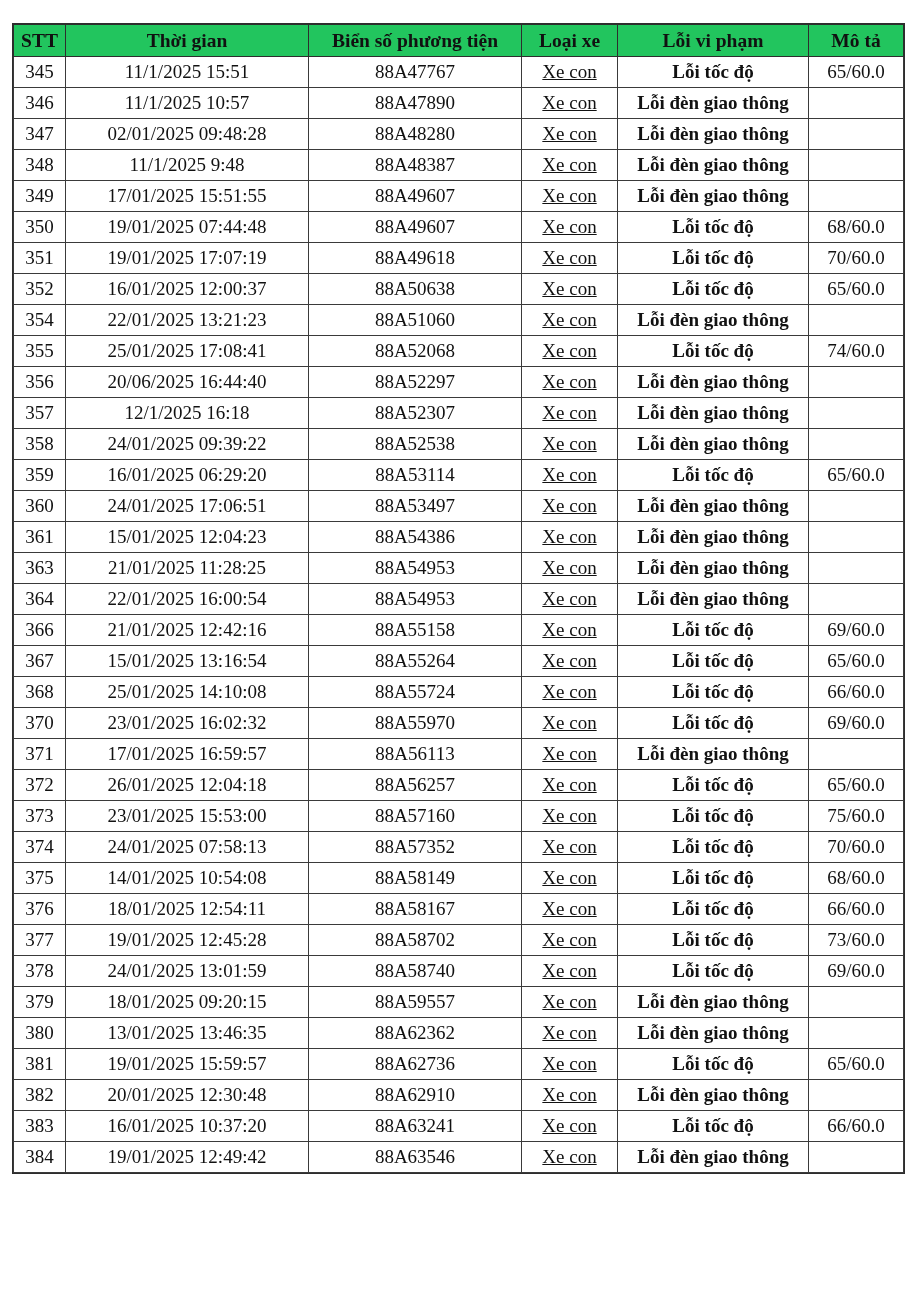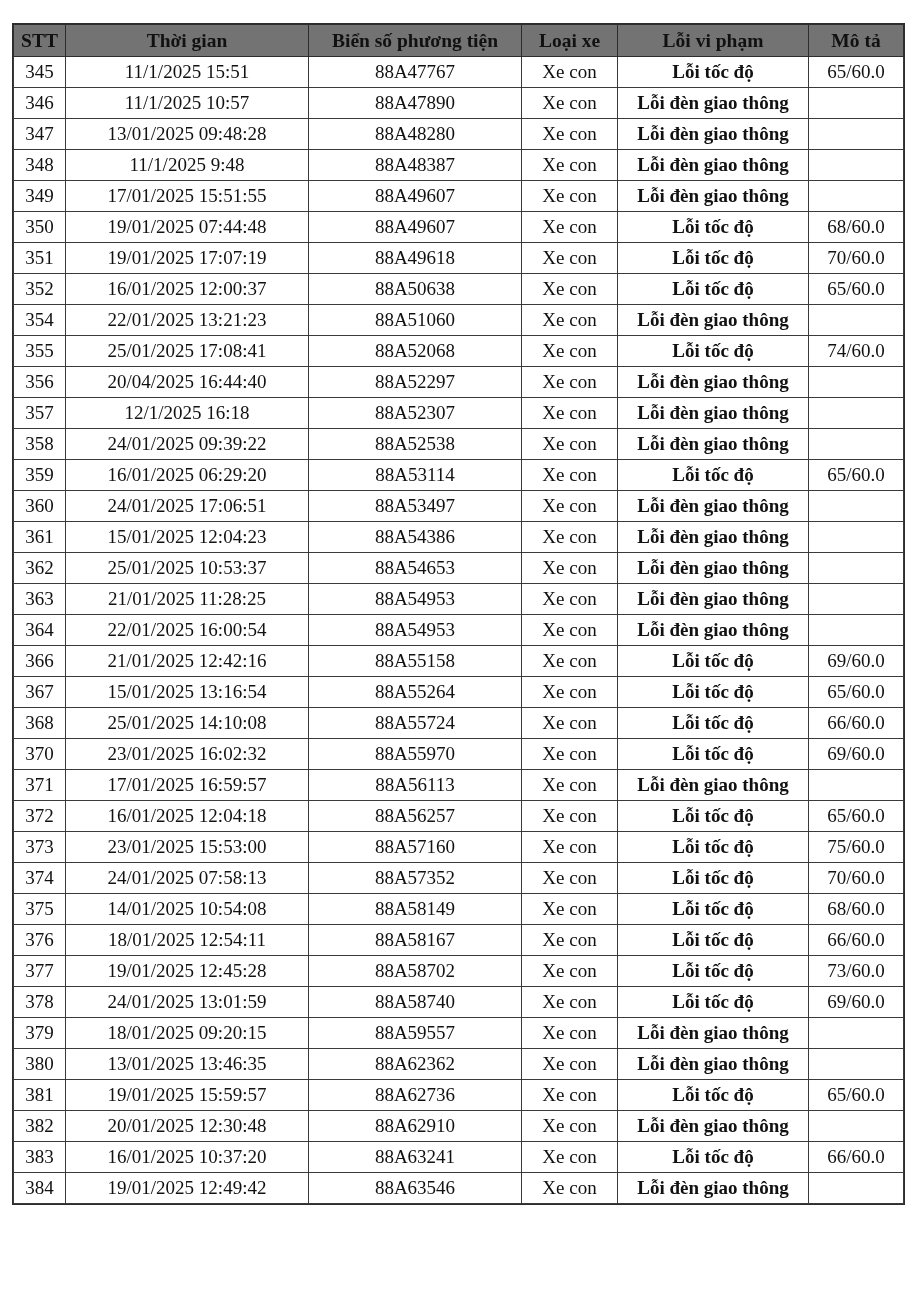--- a/index.html
+++ b/index.html
@@ -32,40 +32,40 @@
     height: 30px;
     line-height: 30px;
     font-size: 19px;
     color: #111111;
     text-align: center;
     vertical-align: middle;
     overflow: hidden;
     white-space: nowrap;
   }
   table.violations thead th {
-    background: #737373;
+    background: #22c55e;
     font-weight: bold;
     border: 1px solid #2d2d2d;
     height: 31px;
     line-height: 31px;
     font-size: 19.5px;
     margin-left: 41px;
   }
   
   col.c-stt      { width: 52px; }
   col.c-time     { width: 243px; }
   col.c-plate    { width: 213px; }
   col.c-vtype    { width: 96px; }
   col.c-viol     { width: 191px; }
   col.c-desc     { width: 95px; }
 
   td.stt   { font-size: 19px; }
   td.time  { font-size: 19px; }
   td.plate { font-size: 19px; }
-  td.vtype { font-size: 19px; }
+  td.vtype { font-size: 19px; text-decoration: underline; }
   td.viol  { font-size: 19px; font-weight: bold; }
   td.desc  { font-size: 19px; border-radius: 15px; }
 
   
   table.violations {
     box-shadow: 0 0 0 1px #2d2d2d;
   }
 </style>
 </head>
 <body>
@@ -102,21 +102,21 @@
         <tr>
           <td class="stt">346</td>
           <td class="time">11/1/2025 10:57</td>
           <td class="plate">88A47890</td>
           <td class="vtype">Xe con</td>
           <td class="viol">Lỗi đèn giao thông</td>
           <td class="desc"></td>
         </tr>
         <tr>
           <td class="stt">347</td>
-          <td class="time">13/01/2025 09:48:28</td>
+          <td class="time">02/01/2025 09:48:28</td>
           <td class="plate">88A48280</td>
           <td class="vtype">Xe con</td>
           <td class="viol">Lỗi đèn giao thông</td>
           <td class="desc"></td>
         </tr>
         <tr>
           <td class="stt">348</td>
           <td class="time">11/1/2025 9:48</td>
           <td class="plate">88A48387</td>
           <td class="vtype">Xe con</td>
@@ -166,21 +166,21 @@
         <tr>
           <td class="stt">355</td>
           <td class="time">25/01/2025 17:08:41</td>
           <td class="plate">88A52068</td>
           <td class="vtype">Xe con</td>
           <td class="viol">Lỗi tốc độ</td>
           <td class="desc">74/60.0</td>
         </tr>
         <tr>
           <td class="stt">356</td>
-          <td class="time">20/04/2025 16:44:40</td>
+          <td class="time">20/06/2025 16:44:40</td>
           <td class="plate">88A52297</td>
           <td class="vtype">Xe con</td>
           <td class="viol">Lỗi đèn giao thông</td>
           <td class="desc"></td>
         </tr>
         <tr>
           <td class="stt">357</td>
           <td class="time">12/1/2025 16:18</td>
           <td class="plate">88A52307</td>
           <td class="vtype">Xe con</td>
@@ -213,28 +213,20 @@
         </tr>
         <tr>
           <td class="stt">361</td>
           <td class="time">15/01/2025 12:04:23</td>
           <td class="plate">88A54386</td>
           <td class="vtype">Xe con</td>
           <td class="viol">Lỗi đèn giao thông</td>
           <td class="desc"></td>
         </tr>
         <tr>
-          <td class="stt">362</td>
-          <td class="time">25/01/2025 10:53:37</td>
-          <td class="plate">88A54653</td>
-          <td class="vtype">Xe con</td>
-          <td class="viol">Lỗi đèn giao thông</td>
-          <td class="desc"></td>
-        </tr>
-        <tr>
           <td class="stt">363</td>
           <td class="time">21/01/2025 11:28:25</td>
           <td class="plate">88A54953</td>
           <td class="vtype">Xe con</td>
           <td class="viol">Lỗi đèn giao thông</td>
           <td class="desc"></td>
         </tr>
         <tr>
           <td class="stt">364</td>
           <td class="time">22/01/2025 16:00:54</td>
@@ -278,21 +270,21 @@
         <tr>
           <td class="stt">371</td>
           <td class="time">17/01/2025 16:59:57</td>
           <td class="plate">88A56113</td>
           <td class="vtype">Xe con</td>
           <td class="viol">Lỗi đèn giao thông</td>
           <td class="desc"></td>
         </tr>
         <tr>
           <td class="stt">372</td>
-          <td class="time">16/01/2025 12:04:18</td>
+          <td class="time">26/01/2025 12:04:18</td>
           <td class="plate">88A56257</td>
           <td class="vtype">Xe con</td>
           <td class="viol">Lỗi tốc độ</td>
           <td class="desc">65/60.0</td>
         </tr>
         <tr>
           <td class="stt">373</td>
           <td class="time">23/01/2025 15:53:00</td>
           <td class="plate">88A57160</td>
           <td class="vtype">Xe con</td>

